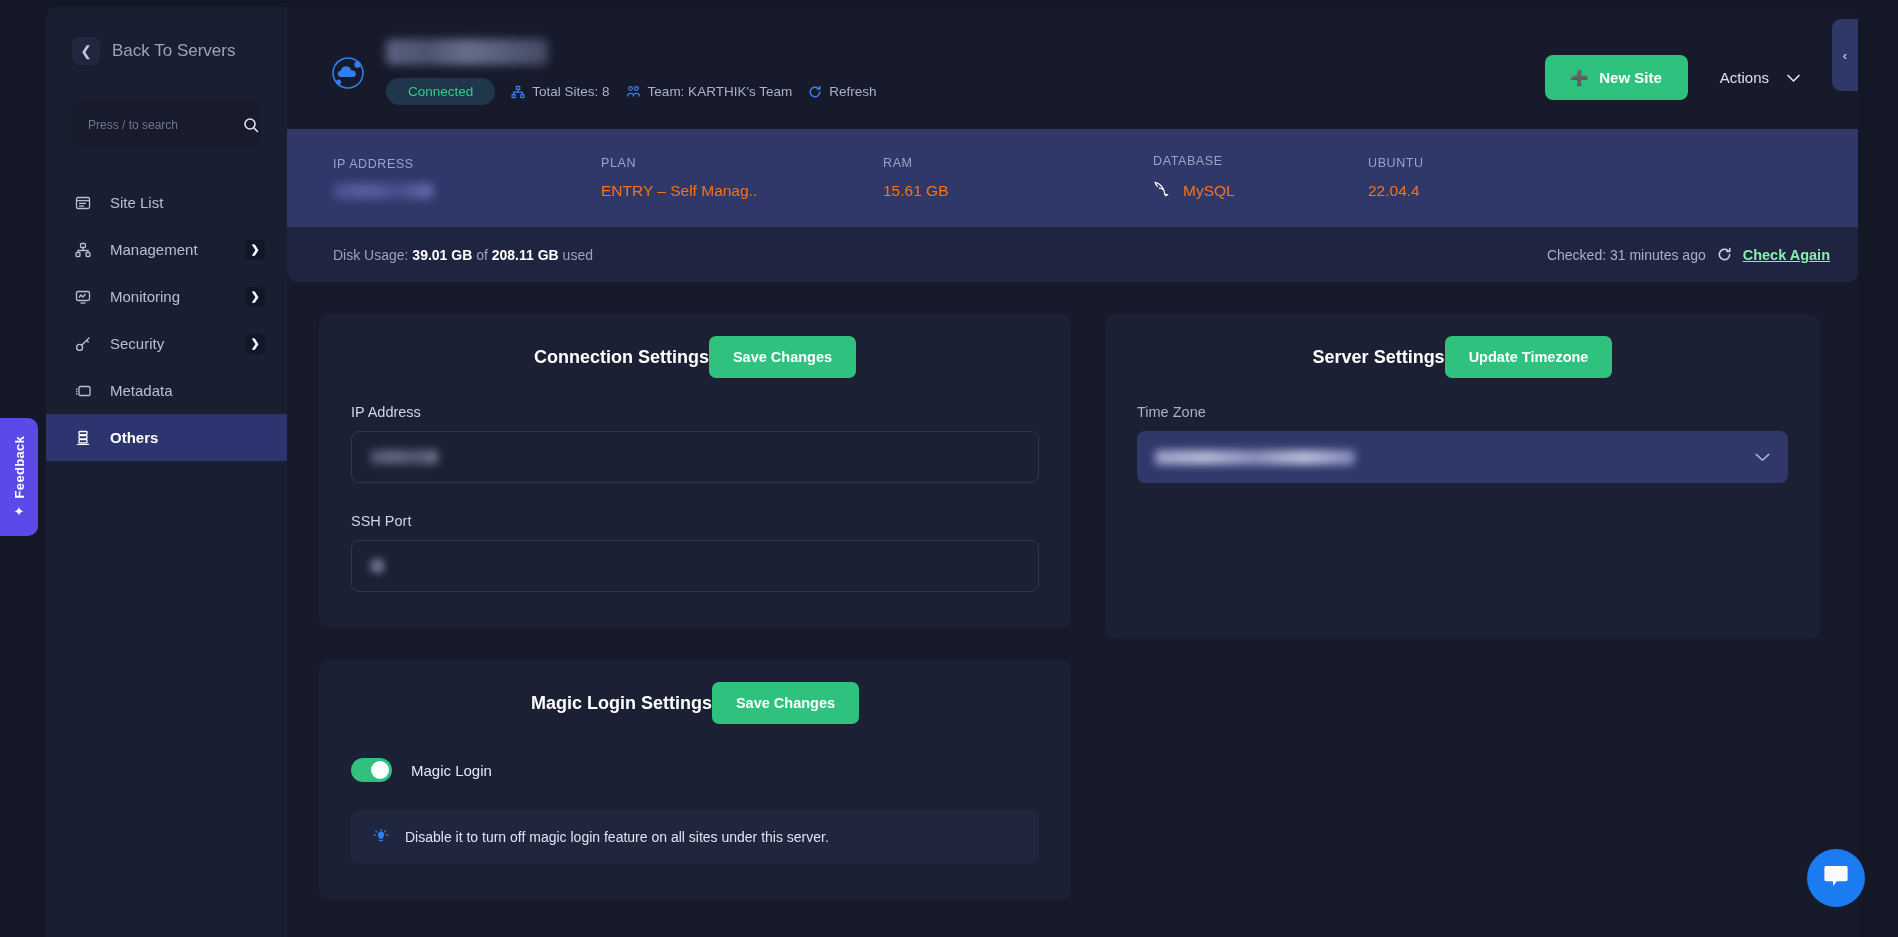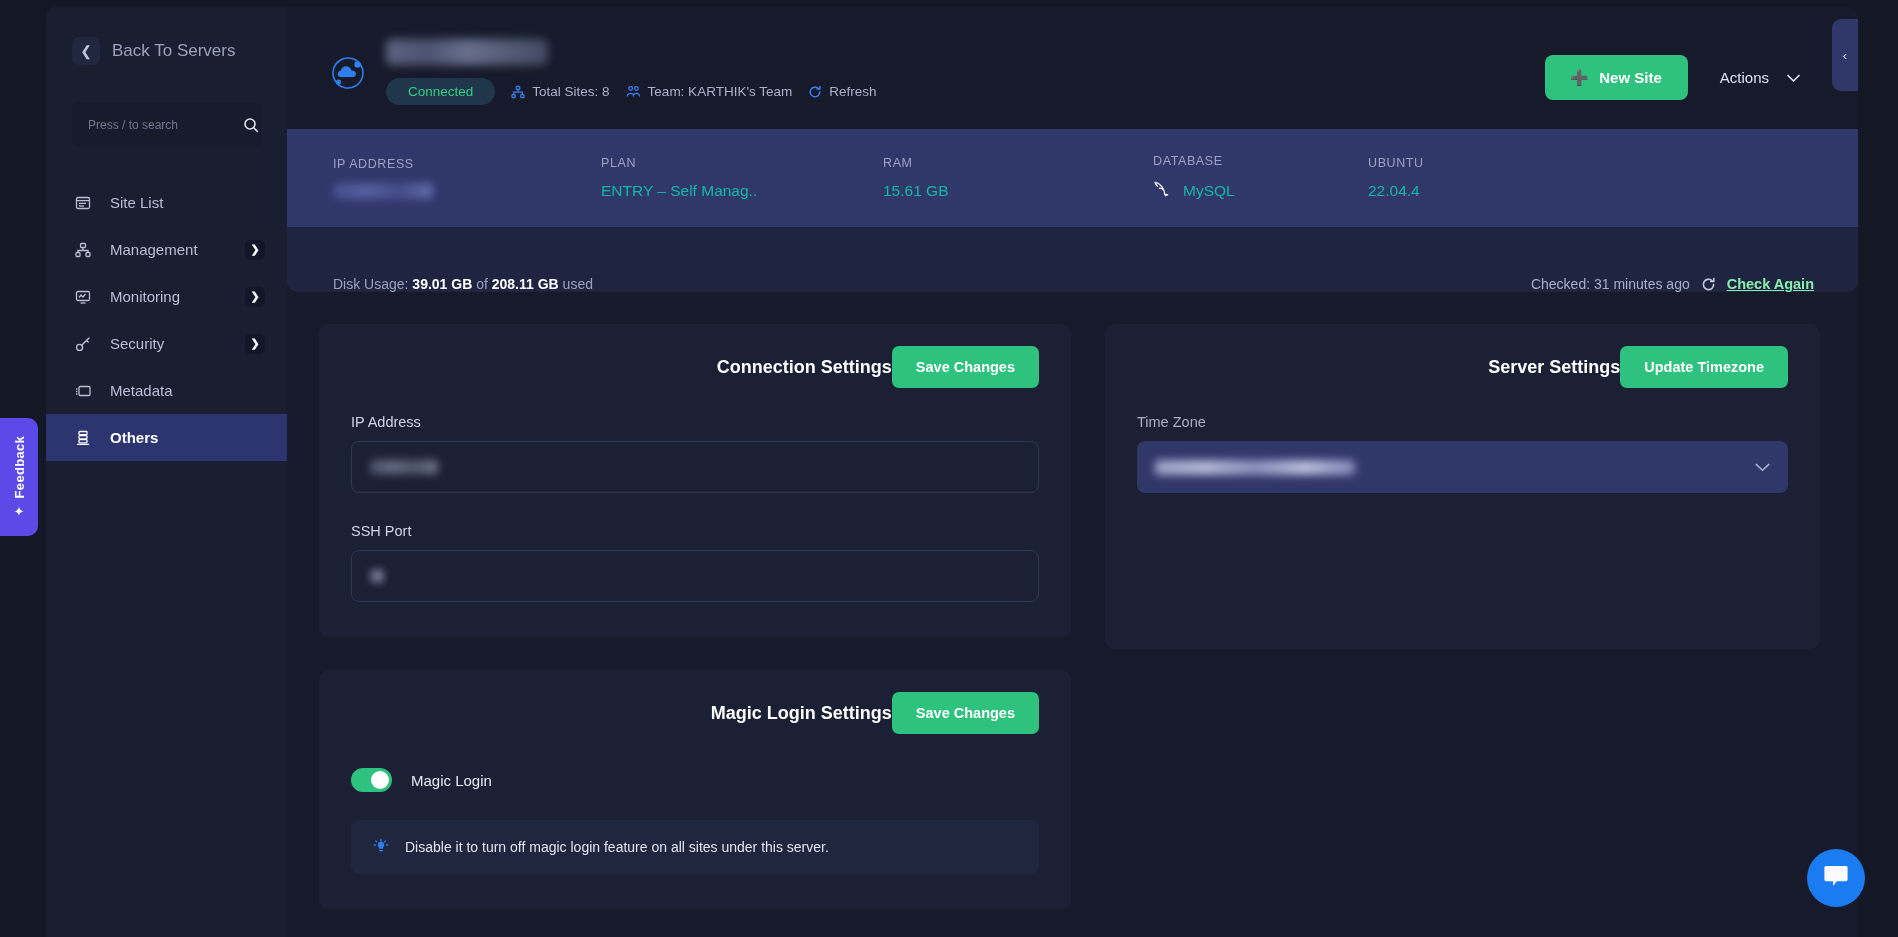--- a/index.html
+++ b/index.html
@@ -118,48 +118,48 @@
     font-family: "Liberation Sans", sans-serif;
   }
 
   
   .info-strip {
     background: #303769; height: 98px;
     display: flex; align-items: center; padding: 0 0 0 46px;
   }
   .info-col { flex: 0 0 auto; }
   .info-col .ik { color: #9ba3c4; font-size: 12.5px; letter-spacing: .6px; }
-  .info-col .iv { color: #14b8a6; font-size: 15.5px; margin-top: 12px; display: flex; align-items: center; gap: 9px; }
+  .info-col .iv { color: #f97316; font-size: 15.5px; margin-top: 12px; display: flex; align-items: center; gap: 9px; }
   .ip-blur {
     width: 100px; height: 16px; border-radius: 5px;
     background: linear-gradient(90deg,#4a5391,#5b64a8,#474f8a,#6b74b4);
     filter: blur(4px); opacity: .9;
   }
 
   .disk-row {
-    height: 65px; display: flex; align-items: flex-end;
-    padding: 0 44px 0 46px; background: #1f2440;
+    height: 55px; display: flex; align-items: center;
+    padding: 0 28px 0 46px; background: #1f2440;
     border-bottom-left-radius: 10px; border-bottom-right-radius: 10px;
   }
   .disk-txt { color: #9aa2bd; font-size: 14px; }
   .disk-txt b { color: #ffffff; }
   .disk-right { margin-left: auto; display: flex; align-items: center; gap: 11px; }
   .disk-right .chk { color: #a8b0c9; font-size: 14px; }
   .disk-right .again { color: #86efac; font-size: 14.5px; font-weight: 700; text-decoration: underline; cursor: pointer; }
   .disk-right .ric { color: #c8cde0; display: flex; }
 
   
   .content { padding: 32px 38px 0 32px; display: flex; gap: 34px; align-items: flex-start; }
   .col { display: flex; flex-direction: column; gap: 32px; }
   .col.left { flex: 0 0 752px; }
   .col.right { flex: 1; }
 
   .card { background: #1b2035; border-radius: 10px; }
   .card-head {
-    display: flex; align-items: center; justify-content: flex-end;
+    display: flex; align-items: center; justify-content: center;
     padding: 22px 32px 22px 32px;
   }
   .card-title { color: #ffffff; font-size: 18px; font-weight: 600; }
   .btn-green {
     background: #2ec27e; color: #fff; border: 0; cursor: pointer;
     height: 42px; padding: 0 24px; border-radius: 7px;
     font-size: 14.5px; font-weight: 600;
     font-family: "Liberation Sans", sans-serif;
   }
   .card-body { padding: 4px 32px 36px 32px; }

